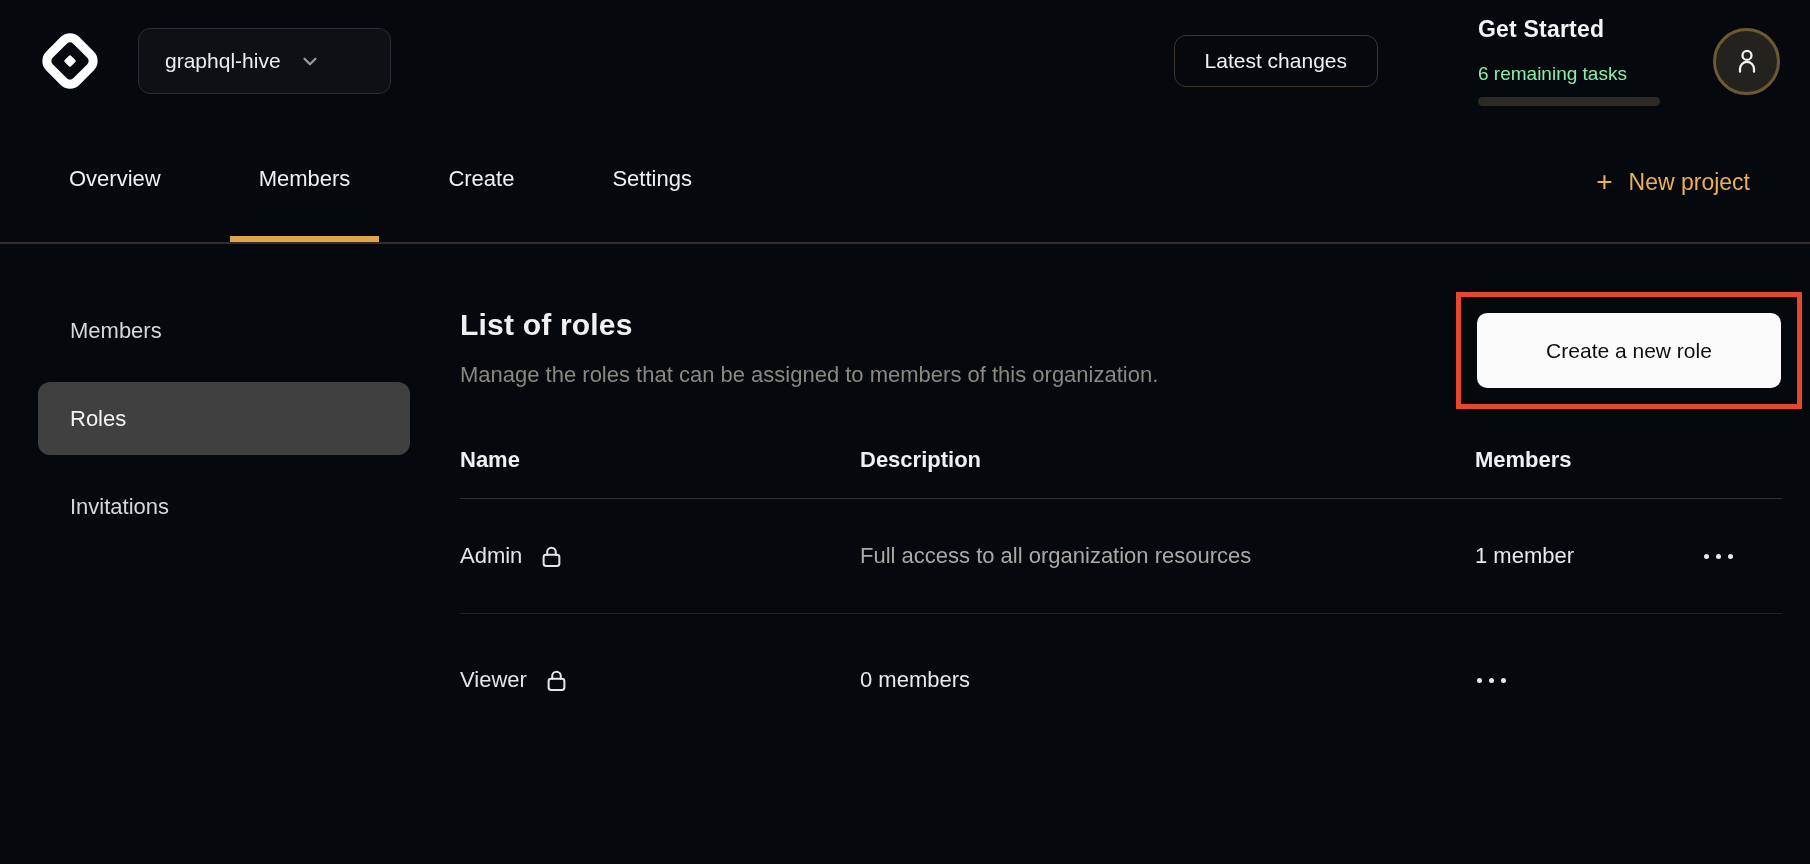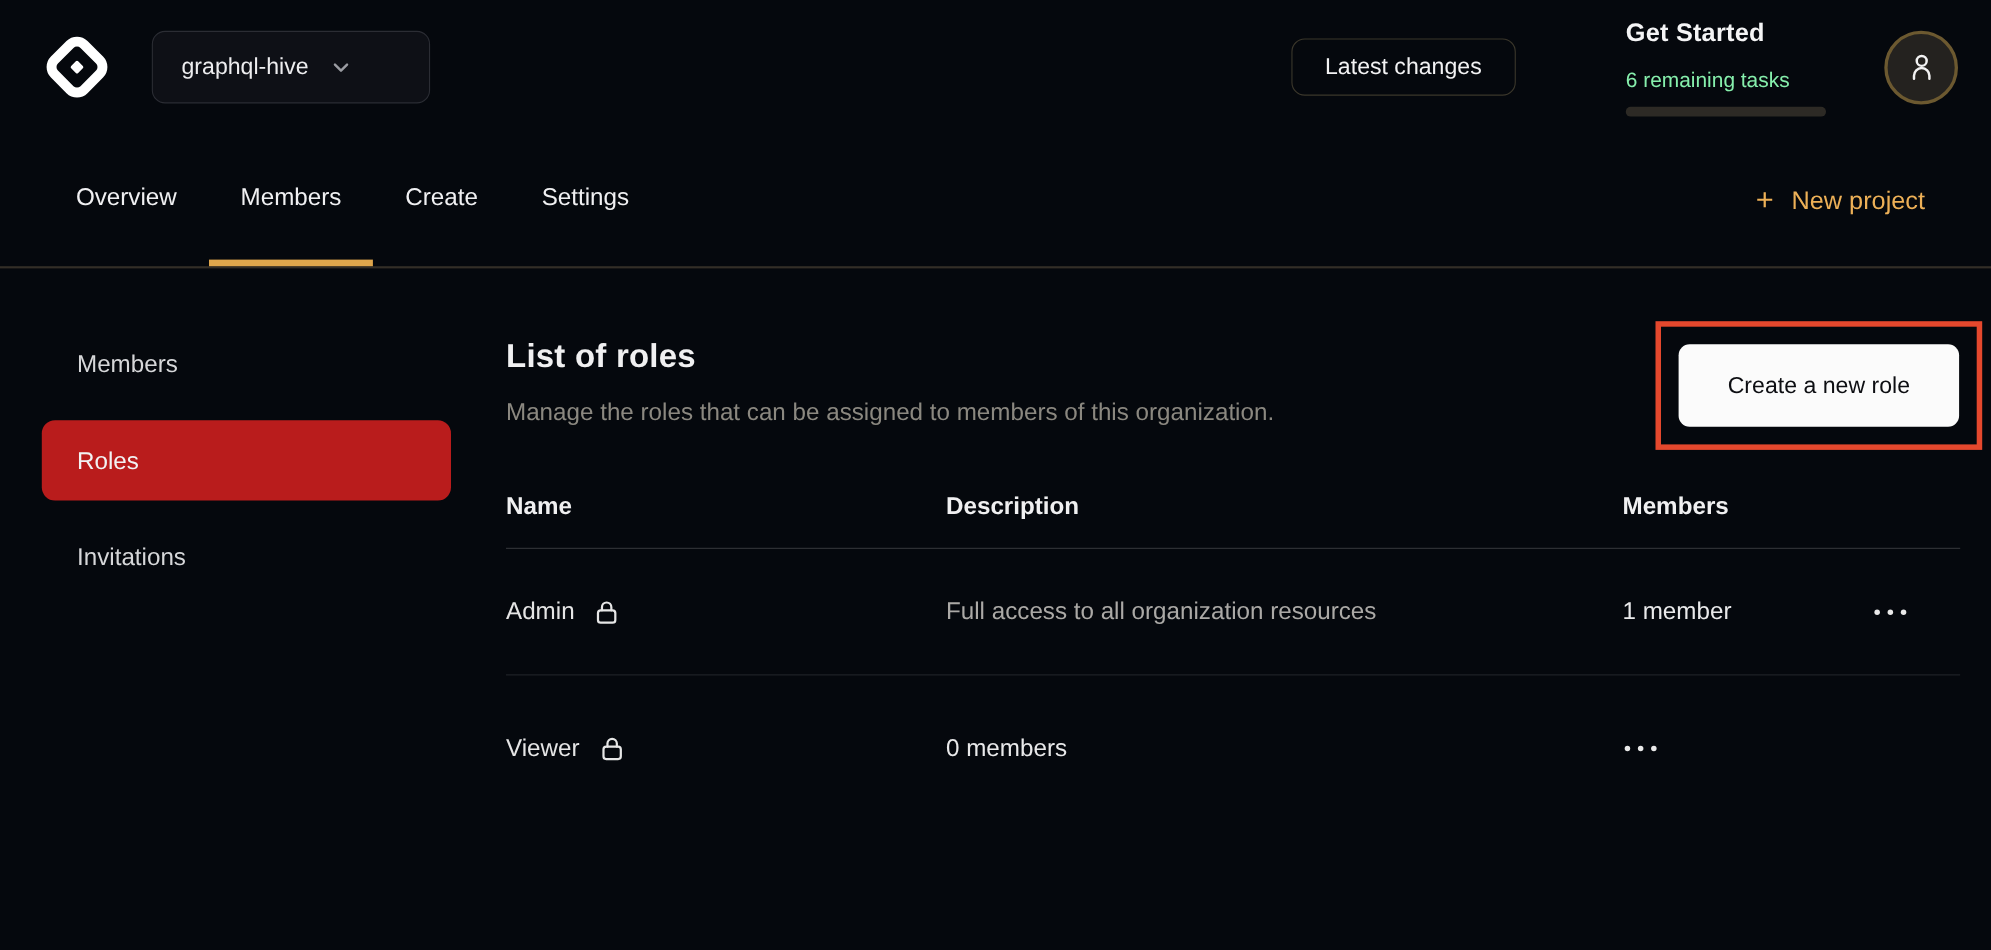--- a/index.html
+++ b/index.html
@@ -74,20 +74,21 @@
   }
   .avatar svg { width: 30px; height: 30px; }
 
   
   .tabbar {
     height: 122px;
     display: flex;
     align-items: stretch;
     border-bottom: 2px solid #332e27;
     padding: 0 60px 0 40px;
+    gap: 40px;
   }
   .tab {
     display: flex;
     align-items: center;
     padding: 0 29px;
     font-size: 22px;
     color: #f0f0f2;
     cursor: pointer;
     border-bottom: 6px solid transparent;
   }
@@ -116,40 +117,40 @@
   .side-item {
     height: 73px;
     display: flex;
     align-items: center;
     padding: 0 32px;
     border-radius: 12px;
     font-size: 22px;
     color: #d6d7d9;
     cursor: pointer;
   }
-  .side-item.active { background: #b91c1c; color: #f2f2f3; }
+  .side-item.active { background: #404040; color: #f2f2f3; }
 
   .main {
     flex: 1;
     margin: 0 28px 0 50px;
     padding-top: 64px;
   }
   .main-head { display: flex; justify-content: space-between; align-items: flex-start; }
   .page-title { font-size: 30px; font-weight: 700; color: #f0f0f1; letter-spacing: 0.2px; }
   .page-sub { margin-top: 20px; font-size: 22px; color: #8b8880; }
 
   .annotation-box {
     flex: 0 0 auto;
     margin-top: -16px;
     margin-right: -20px;
     border: 5px solid #e5482d;
     padding: 16px;
   }
   .create-btn {
-    width: 255px; height: 75px;
+    width: 304px; height: 75px;
     background: #fbfbfb;
     color: #0d0e12;
     border: none;
     border-radius: 10px;
     font-size: 21px;
     font-weight: 500;
     font-family: inherit;
     cursor: pointer;
   }
 

